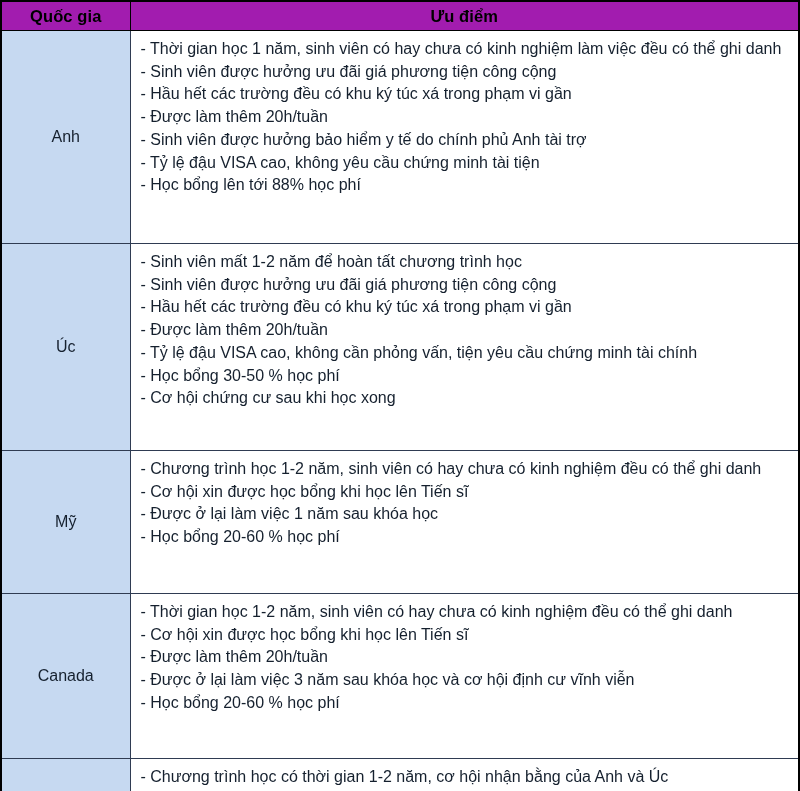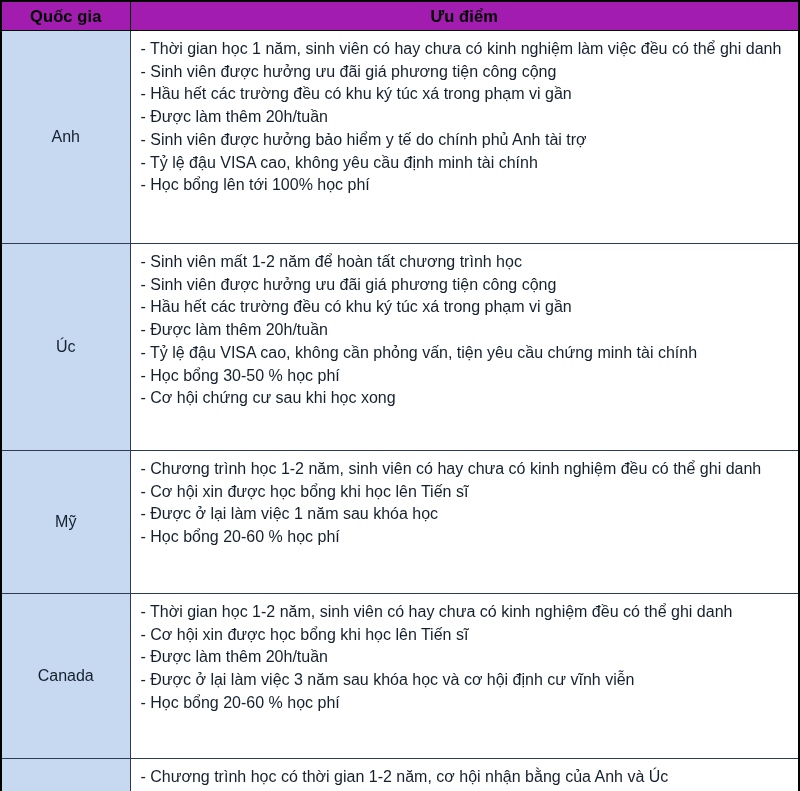--- a/index.html
+++ b/index.html
@@ -114,22 +114,22 @@
     <tbody id="table-body">
         <tr class="row-anh">
           <td class="country-cell">Anh</td>
           <td class="benefits-cell">
             <ul class="benefits-list">
               <li>- Thời gian học 1 năm, sinh viên có hay chưa có kinh nghiệm làm việc đều có thể ghi danh</li>
               <li>- Sinh viên được hưởng ưu đãi giá phương tiện công cộng</li>
               <li>- Hầu hết các trường đều có khu ký túc xá trong phạm vi gần</li>
               <li>- Được làm thêm 20h/tuần</li>
               <li>- Sinh viên được hưởng bảo hiểm y tế do chính phủ Anh tài trợ</li>
-              <li>- Tỷ lệ đậu VISA cao, không yêu cầu định minh tài chính</li>
-              <li>- Học bổng lên tới 100% học phí</li>
+              <li>- Tỷ lệ đậu VISA cao, không yêu cầu chứng minh tài tiện</li>
+              <li>- Học bổng lên tới 88% học phí</li>
             </ul>
           </td>
         </tr>
         <tr class="row-uc">
           <td class="country-cell">Úc</td>
           <td class="benefits-cell">
             <ul class="benefits-list">
               <li>- Sinh viên mất 1-2 năm  để hoàn tất chương trình học</li>
               <li>- Sinh viên được hưởng ưu đãi giá phương tiện công cộng</li>
               <li>- Hầu hết các trường đều có khu ký túc xá trong phạm vi gần</li>

